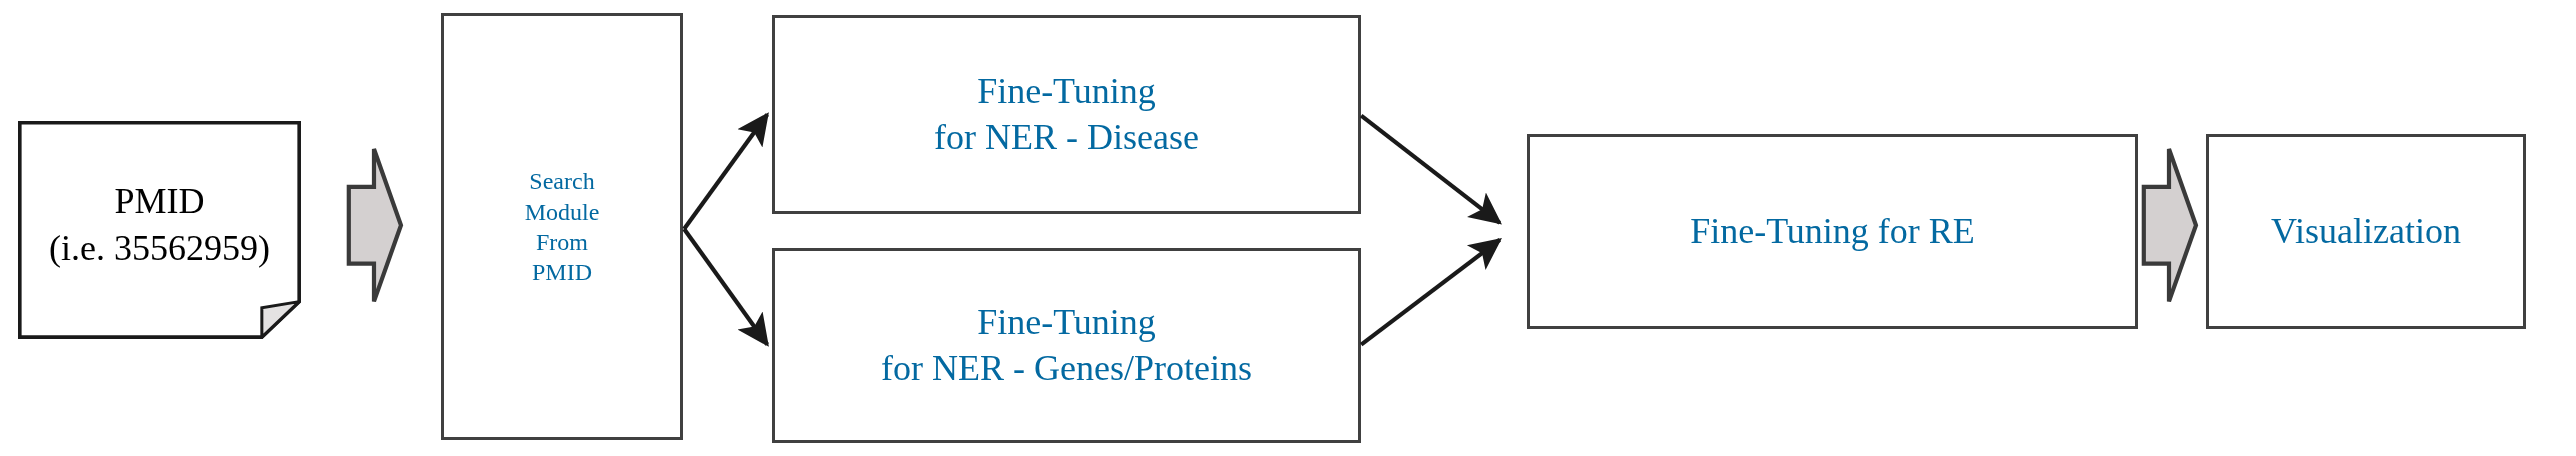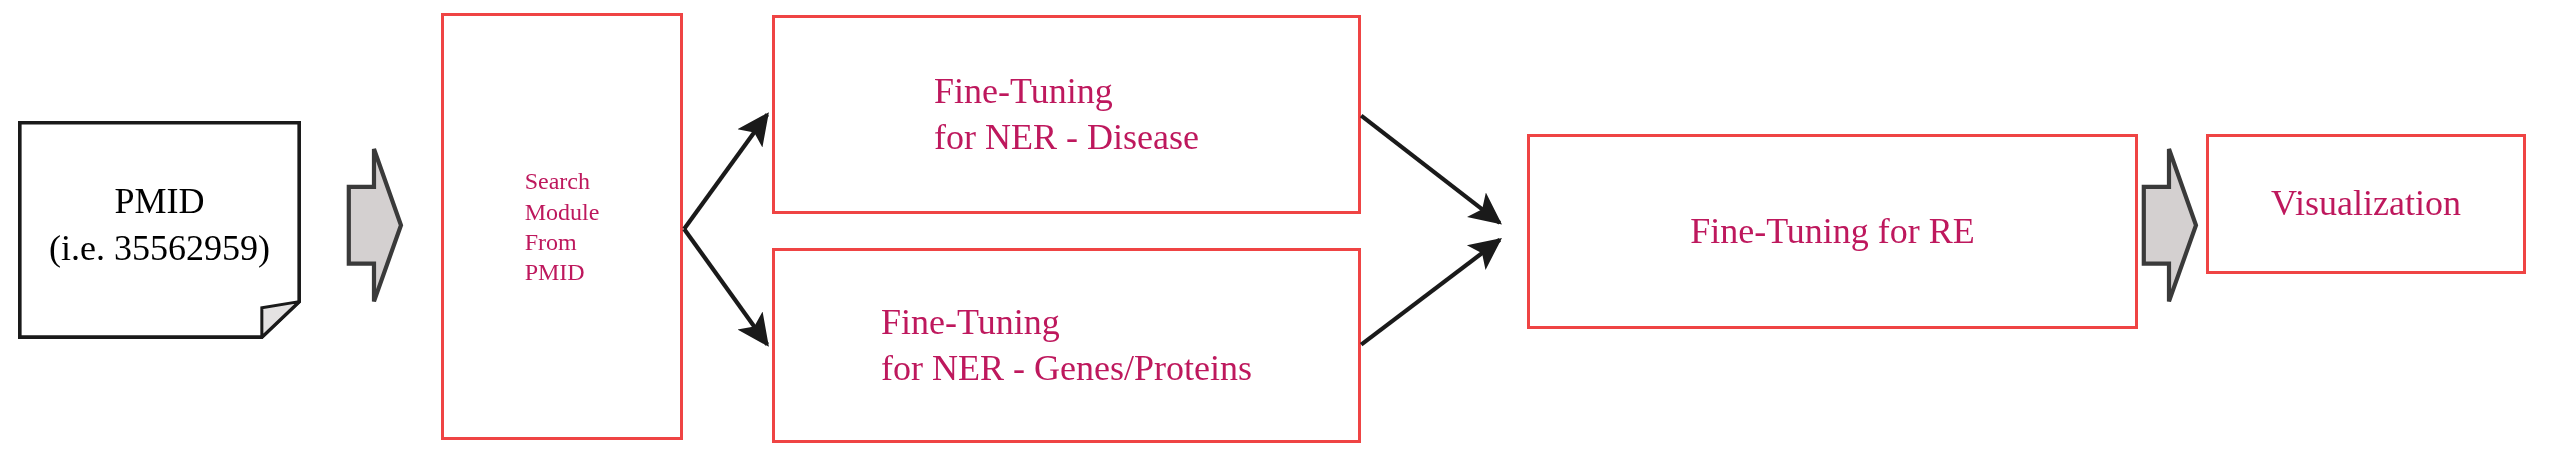--- a/index.html
+++ b/index.html
@@ -15,26 +15,26 @@
     width: 2576px;
     height: 456px;
     background: #ffffff;
     overflow: hidden;
   }
   
   .node {
     position: absolute;
     box-sizing: border-box;
     background: #ffffff;
-    border: 3px solid #ef4444;
+    border: 3px solid #404040;
     display: flex;
     align-items: center;
     justify-content: center;
-    text-align: left;
-    color: #be185d;
+    text-align: center;
+    color: #0369a1;
     line-height: 1.26;
   }
   .node .label {
     display: block;
     white-space: pre-line;
     padding: 0 6px;
   }
 
   
   #node-search {
@@ -53,21 +53,21 @@
     font-size: 36px;
   }
   #node-re {
     left: 1505px; top: 134px;
     width: 611px; height: 195px;
     font-size: 36px;
     margin-left: 22px;
   }
   #node-visualization {
     left: 2206px; top: 134px;
-    width: 320px;  height: 140px;
+    width: 320px;  height: 195px;
     font-size: 36px;
   }
 
   
   #node-pmid {
     position: absolute;
     left: 18px; top: 121px;
     width: 283px; height: 218px;
   }
   #node-pmid svg { position: absolute; inset: 0; }

